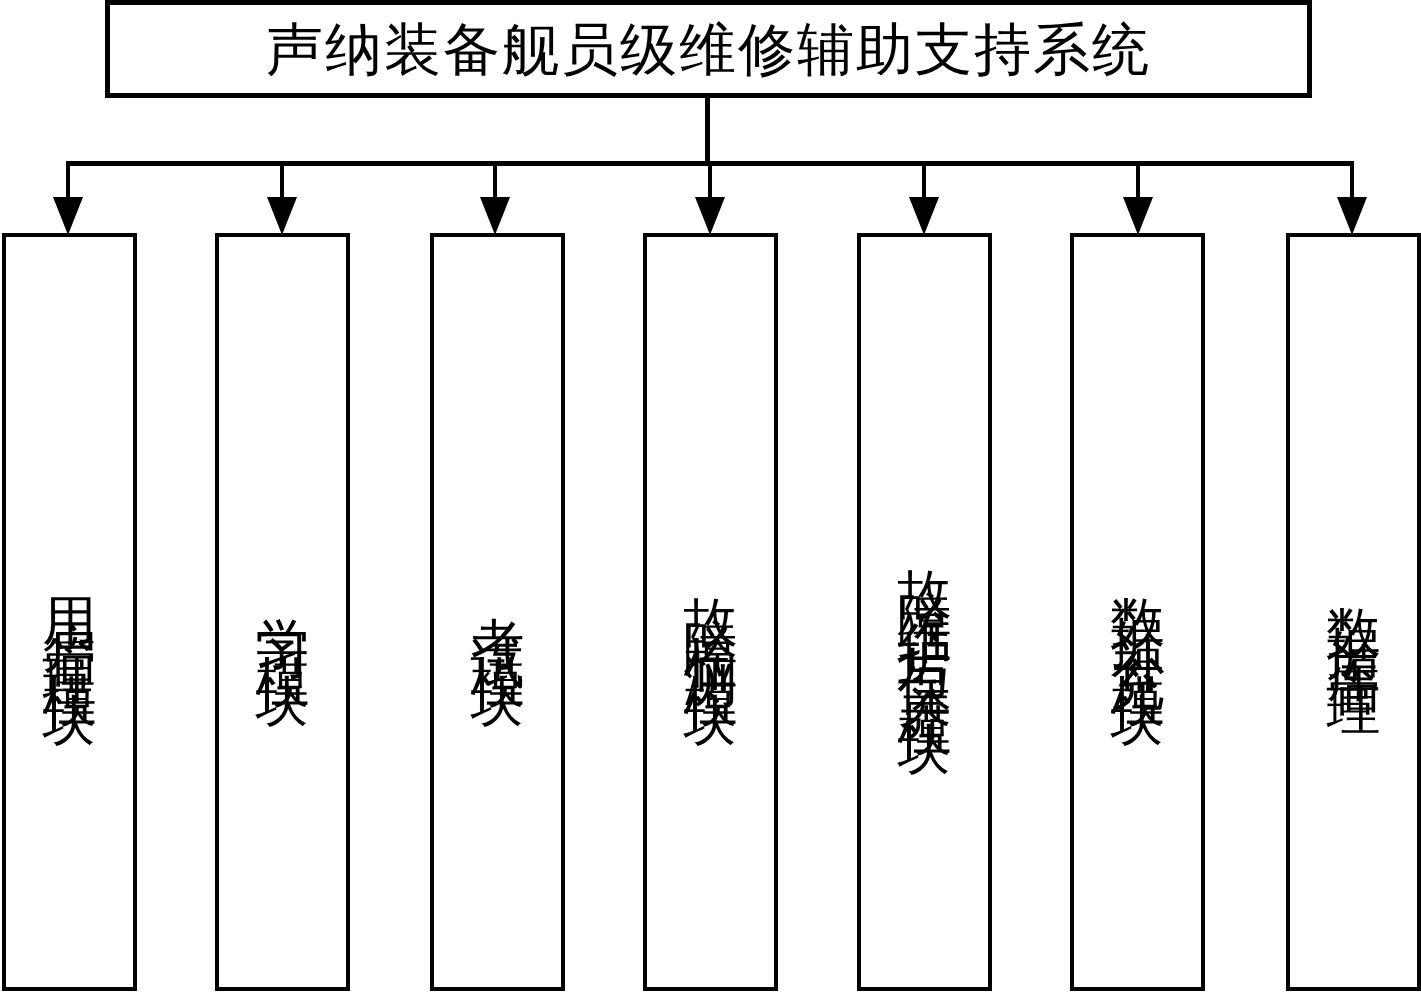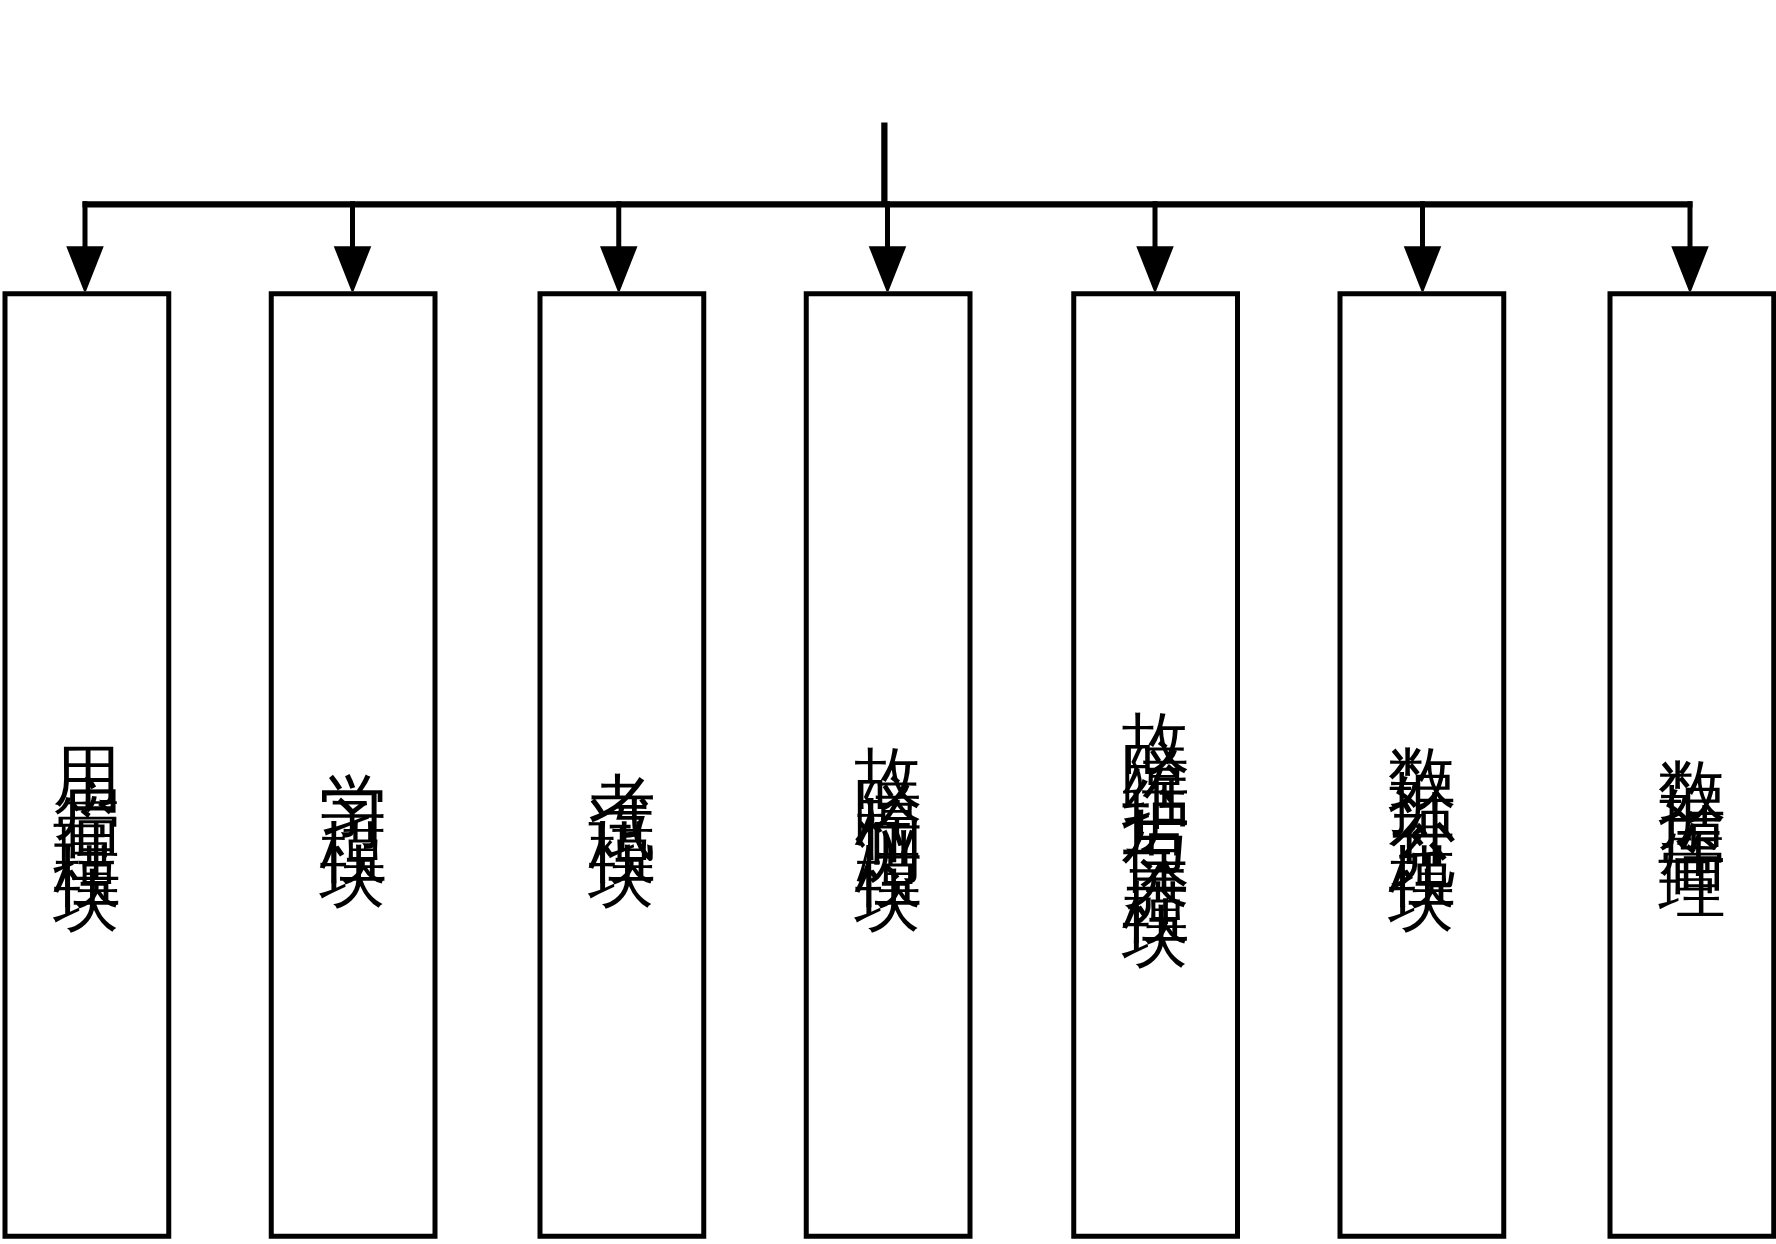--- a/index.html
+++ b/index.html
@@ -90,20 +90,23 @@
     letter-spacing: 19px;
     color: var(--text);
     white-space: nowrap;
   }
 </style>
 </head>
 <body>
 
 <div class="diagram">
 
+  <div class="title-box">
+    <span class="label">声纳装备舰员级维修辅助支持系统</span>
+  </div>
 
   <div class="stem"></div>
   <div class="bus"></div>
 
   <div class="drop" style="--x:68px">
     <div class="drop-line"></div>
     <div class="drop-head"></div>
   </div>
   <div class="drop" style="--x:282px">
     <div class="drop-line"></div>

